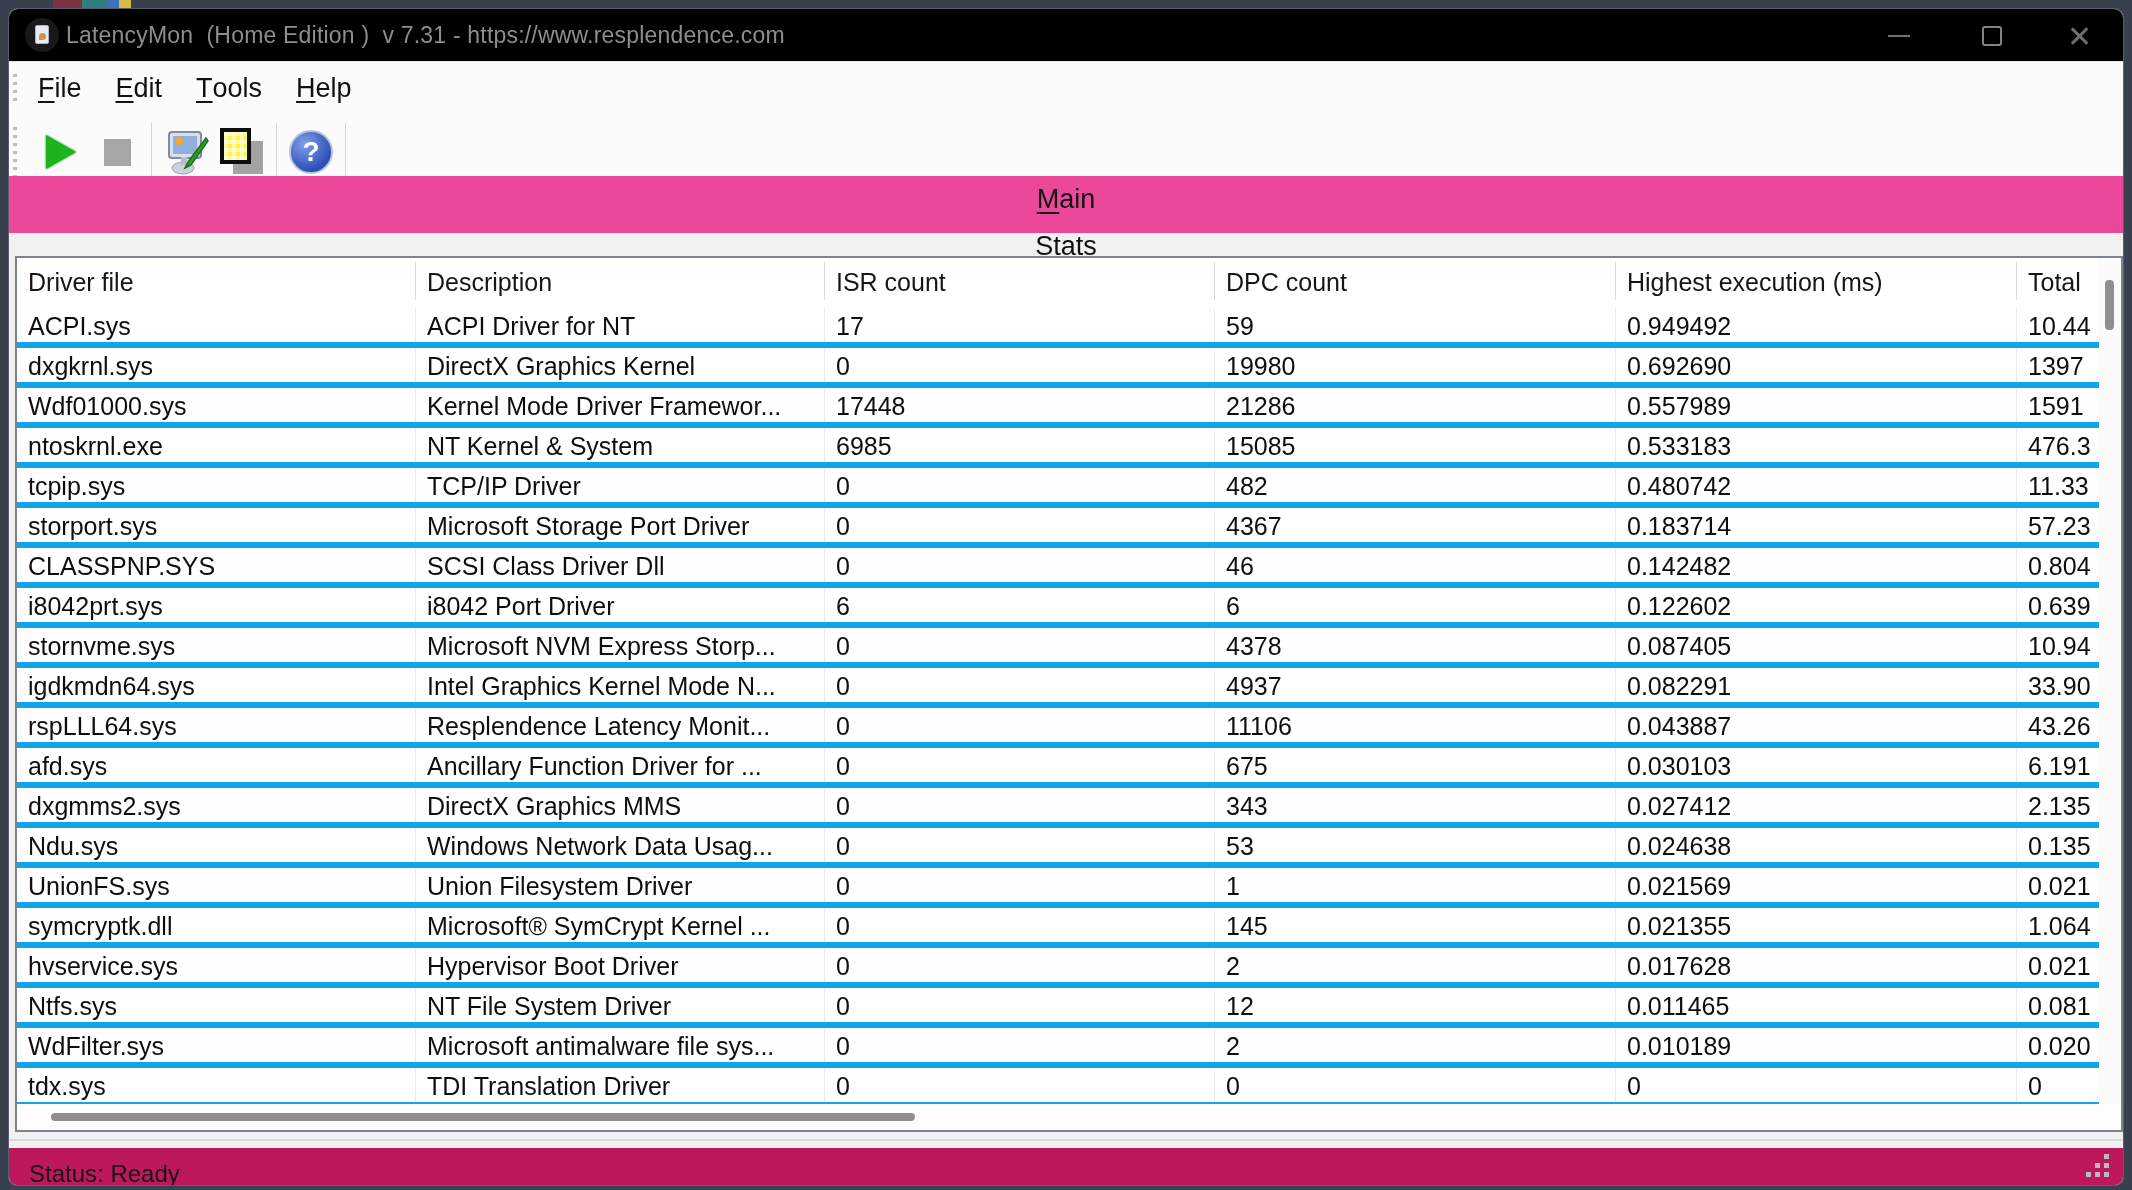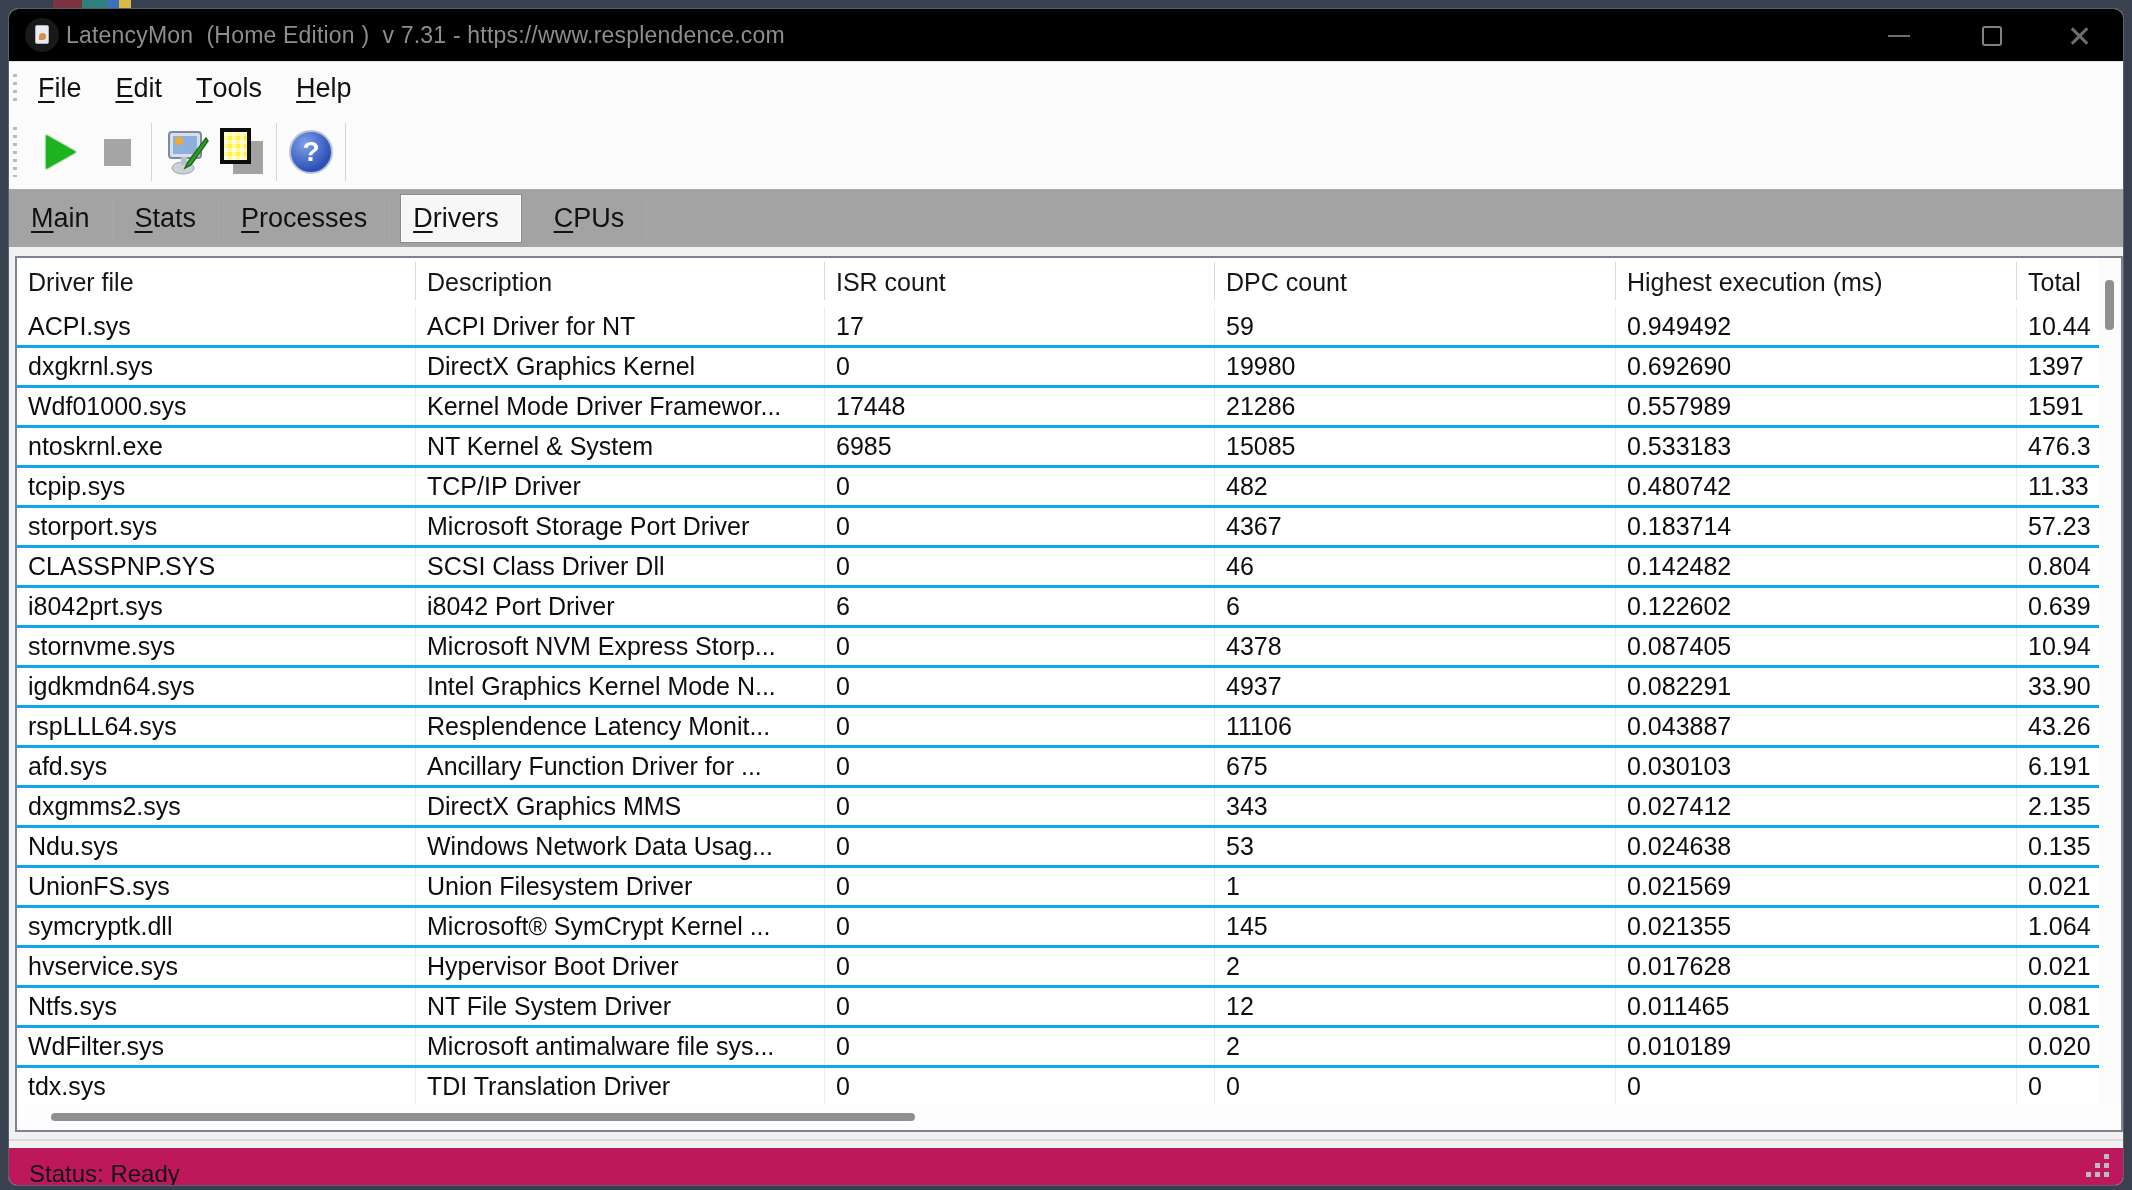--- a/index.html
+++ b/index.html
@@ -88,22 +88,22 @@
   .icon-help {
     width:44px; height:44px; border-radius:50%;
     background:radial-gradient(circle at 35% 30%, #7fa0e8, #2c50b8 70%);
     border:2px solid #b9c2d6;
     color:#fff; font-size:28px; font-weight:bold;
     display:flex; align-items:center; justify-content:center;
   }
 
   
   .tabrow {
-    position:absolute; left:0; top:181px; width:100%; height:57px;
-    background:#a3a3a3; display:flex; align-items:center;
+    position:absolute; left:0; top:167px; width:100%; height:57px;
+    background:#ec4899; display:flex; align-items:center;flex-direction:column;
   }
   .tab { font-size:27px; color:#111; padding:8px 22px; cursor:default; }
   .tab-sep { width:1px; height:46px; background:#a8a8a8; }
   .tab.selected {
     border:1px solid #8a8a8a; background:#f7f7f7; margin:0 10px;
     box-shadow:inset 0 0 0 1px #ffffff;
     padding-left:12px;
   }
 
   
@@ -117,21 +117,21 @@
   }
   .th {
     font-size:25px; color:#161616; padding:10px 12px 0 11px; white-space:nowrap; overflow:hidden;
     position:relative;
   }
   .th:after { content:""; position:absolute; right:0; top:4px; bottom:8px; width:1px; background:#d9d9d9; }
   .th:last-child:after { display:none; }
   .tbody { position:absolute; left:0; top:50px; right:0; height:800px; overflow:hidden; }
   .tr {
     height:40px; display:grid; grid-template-columns:399px 409px 390px 401px 401px 1fr;
-    border-bottom:3px solid #0ea5e9;
+    border-bottom:6px solid #0ea5e9;
   }
   .td {
     font-size:25px; color:#0d0d0d; padding:4px 0 0 11px; white-space:nowrap; overflow:hidden;
     border-right:1px solid #ebebeb;
   }
   .td:last-child { border-right:none; }
 
   
   .vscroll { position:absolute; top:0; right:0; width:22px; bottom:26px; background:#fbfbfb; }
   .vthumb { position:absolute; left:6px; top:22px; width:9px; height:50px; background:#8f8f8f; border-radius:4px; }

